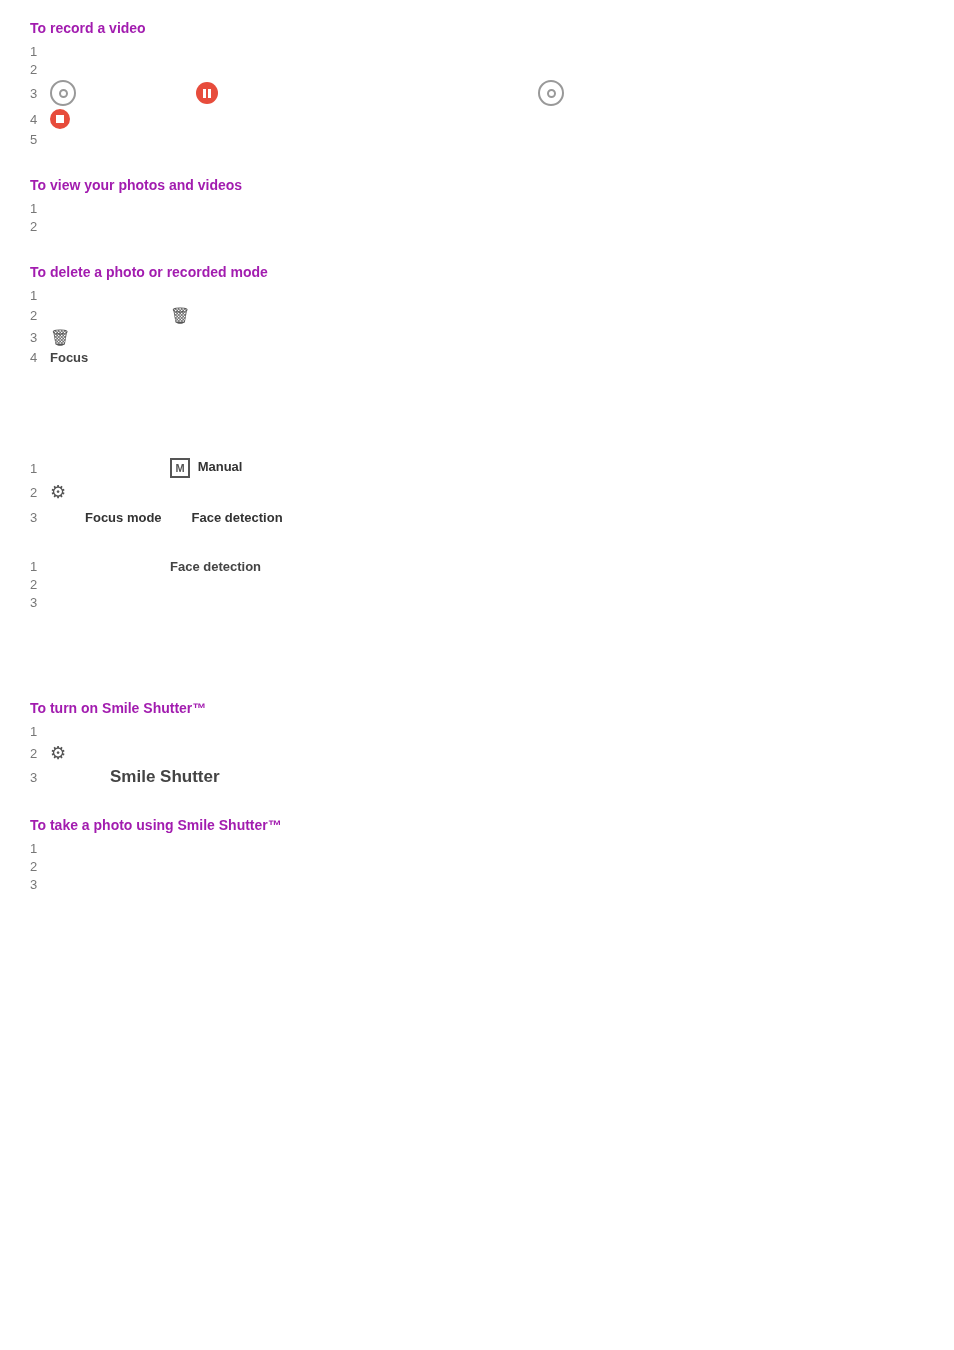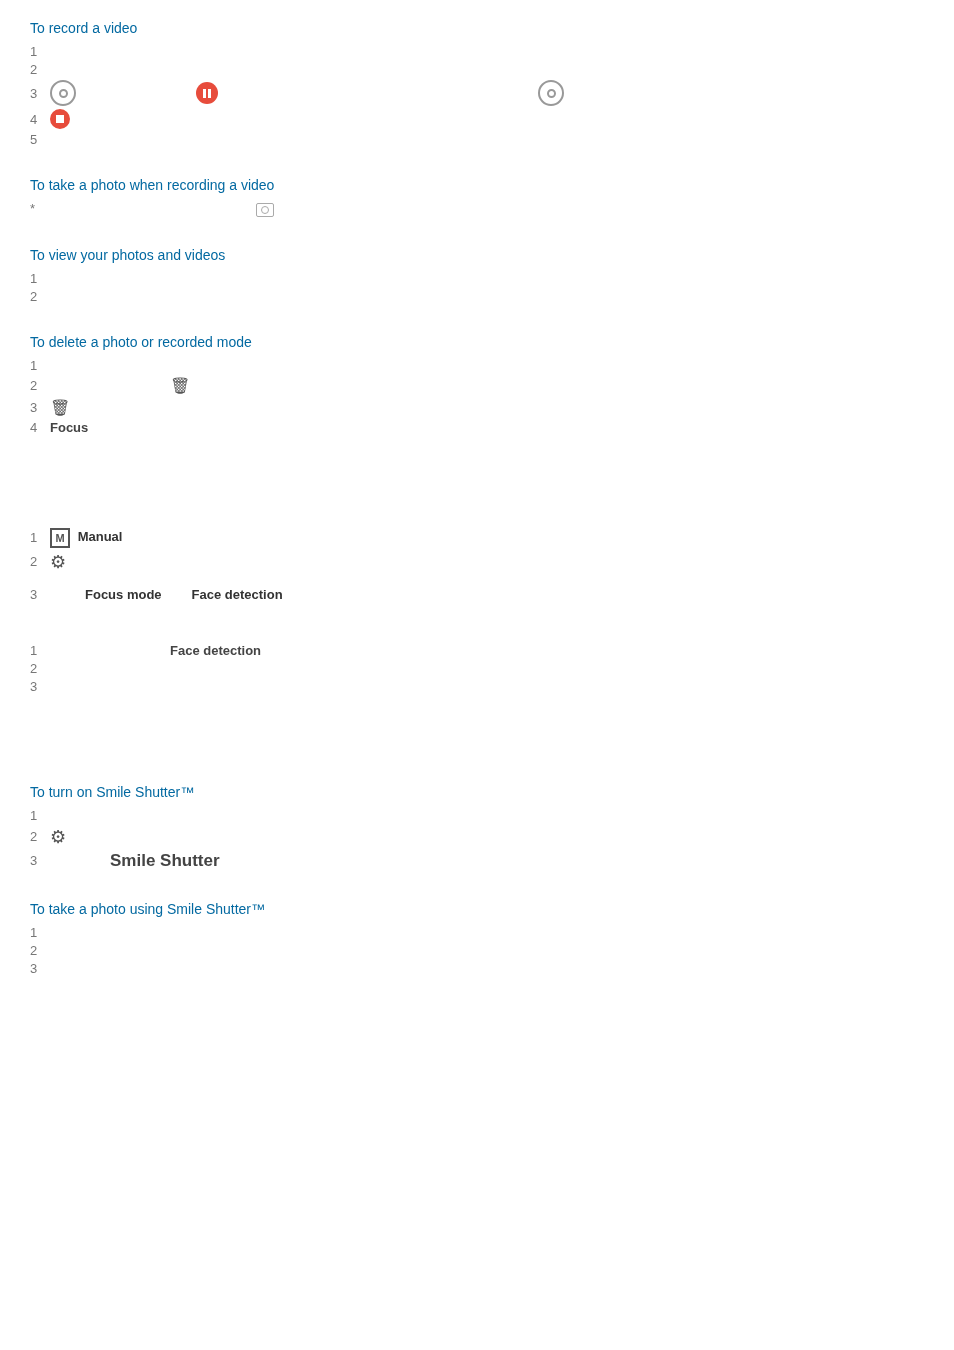--- a/index.html
+++ b/index.html
@@ -14,23 +14,24 @@
 
     .page-container {
       padding: 20px 30px;
     }
 
     .section {
       margin-bottom: 24px;
     }
 
     .section-heading {
-      color: #0369a1;
+      color: #a21caf;
       font-size: 14px;
       margin-bottom: 8px;
+      font-weight: bold;
     }
 
     .icon-stop-btn {
       display: inline-flex;
       align-items: center;
       justify-content: center;
       width: 20px;
       height: 20px;
       border-radius: 50%;
       border: 2px solid #e74c3c;
@@ -179,21 +180,21 @@
 
     .face-detect-label {
       font-weight: bold;
       font-size: 13px;
     }
 
     .focus-face-row {
       display: flex;
       gap: 30px;
       align-items: flex-start;
-      margin: 11px 0;
+      margin: 4px 0;
       padding-left: 35px;
     }
 
     .smile-shutter-label {
       font-weight: bold;
       font-size: 17px;
     }
   </style>
 </head>
 <body>
@@ -241,31 +242,20 @@
           <span class="inner-square"></span>
         </span>
       </span>
     </div>
     <div class="step-row">
       <span class="step-num-col">5</span>
       <span class="step-desc-col"></span>
     </div>
   </div>
 
-  <div class="section section-gap">
-    <div class="section-heading">To take a photo when recording a video</div>
-    <div class="asterisk-line">
-      <span class="asterisk">*</span>
-      <span class="note-text">
-        <span style="margin-left: 200px;">
-          <span class="camera-icon-small"></span>
-        </span>
-      </span>
-    </div>
-  </div>
 
   <div class="section section-gap">
     <div class="section-heading">To view your photos and videos</div>
     <div class="step-row">
       <span class="step-num-col">1</span>
       <span class="step-desc-col"></span>
     </div>
     <div class="step-row">
       <span class="step-num-col">2</span>
       <span class="step-desc-col"></span>
@@ -298,21 +288,21 @@
     </div>
   </div>
 
   <div style="height: 60px;"></div>
 
   <div class="section section-gap">
 
     <div class="step-row">
       <span class="step-num-col">1</span>
       <span class="step-desc-col">
-        <span style="">
+        <span style="margin-left: 120px;">
           <span class="mode-indicator">M</span>
           <span class="label-bold" style="margin-left:4px;">Manual</span>
         </span>
       </span>
     </div>
     <div class="step-row">
       <span class="step-num-col">2</span>
       <span class="step-desc-col">
         <span class="gear-icon">⚙</span>
       </span>

